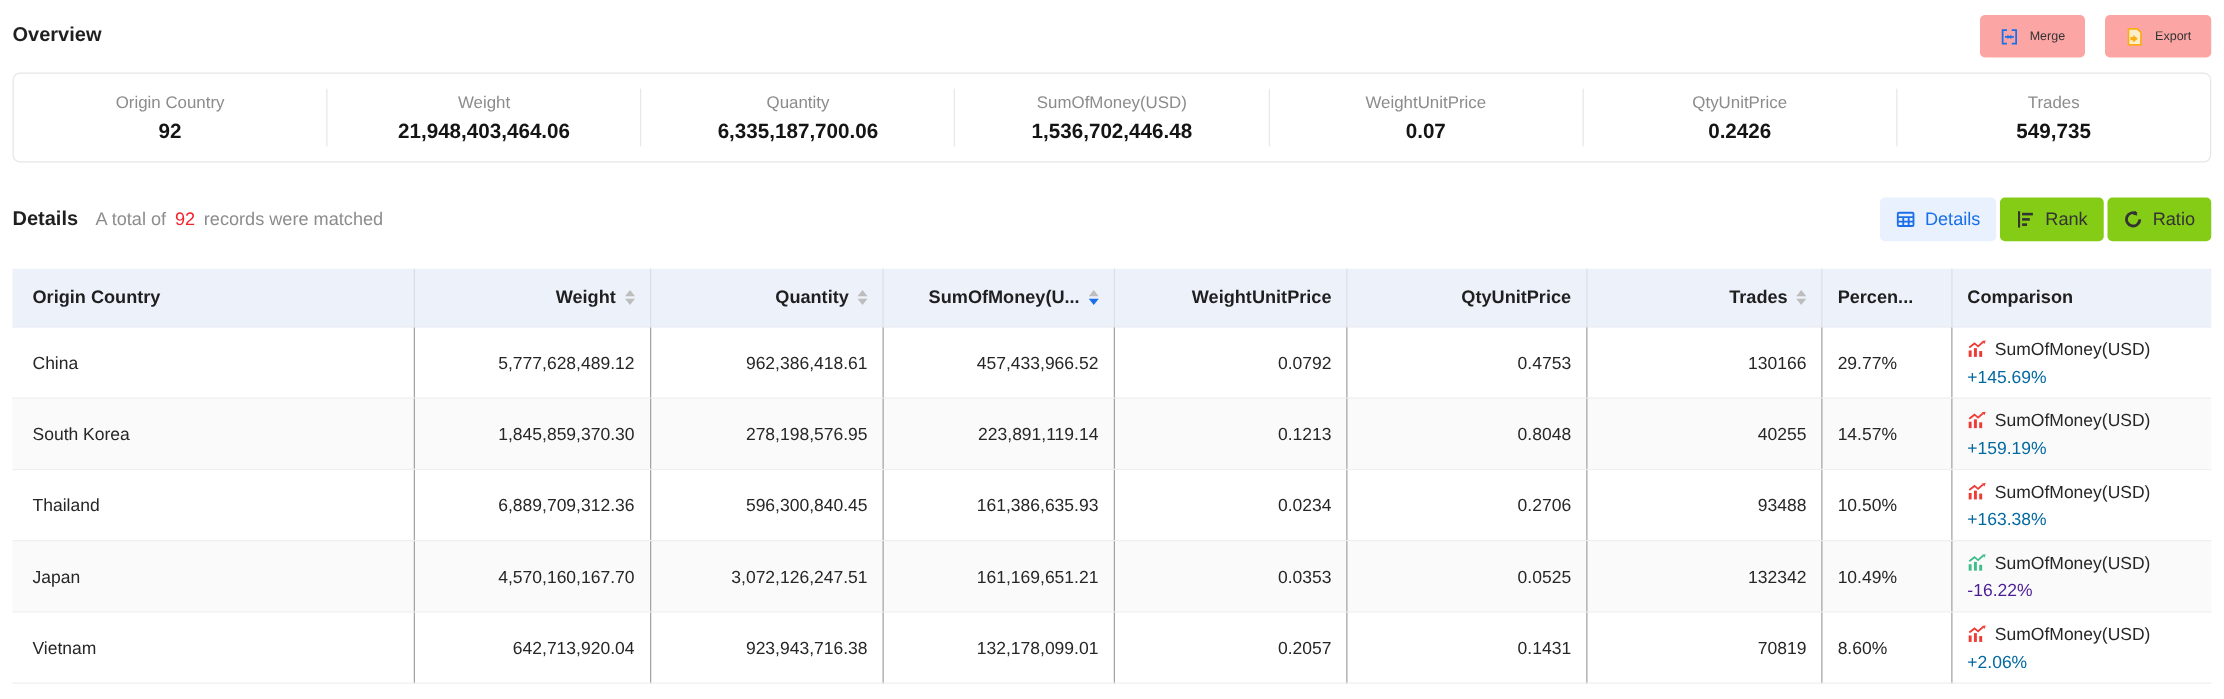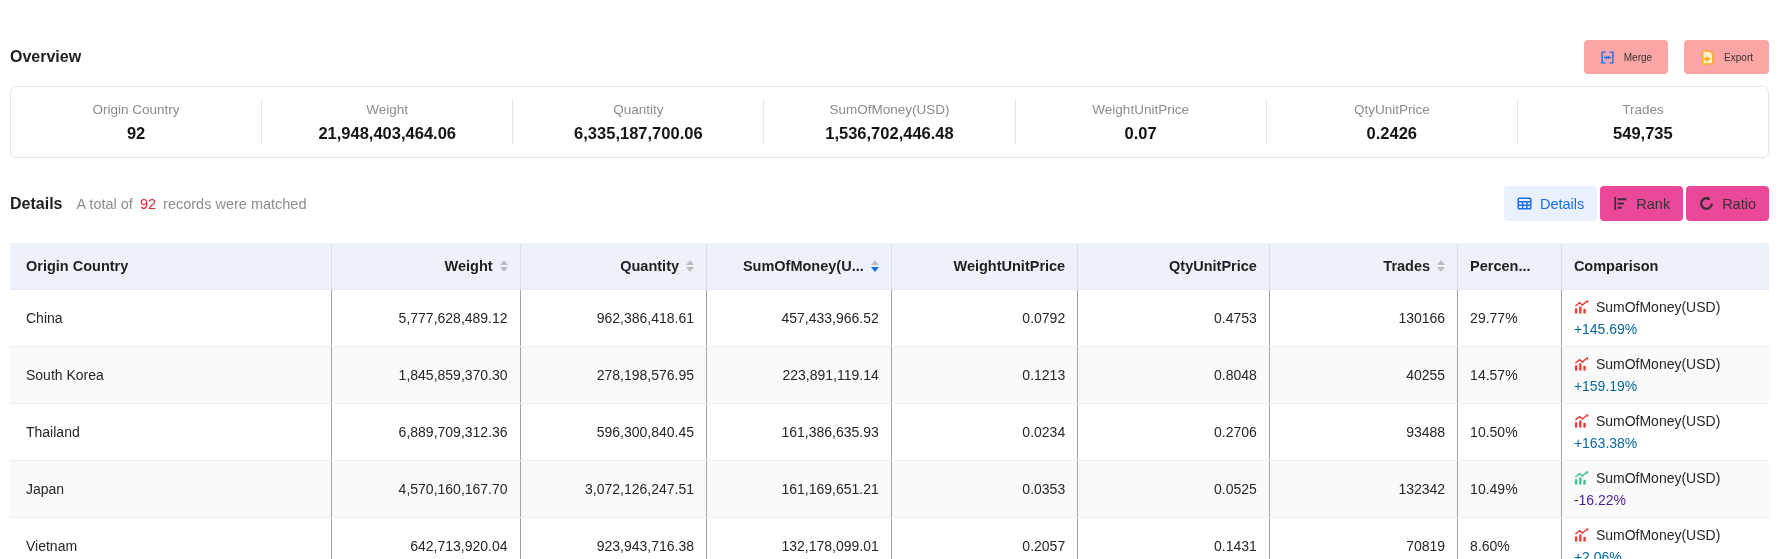--- a/index.html
+++ b/index.html
@@ -4,21 +4,21 @@
 <style>
   * { margin:0; padding:0; box-sizing:border-box; }
   html,body { background:#fff; }
   body {
     width:1779px; height:559px; overflow:hidden;
     font-family:"Liberation Sans", sans-serif; color:#262626;
   }
   .page { padding:0 10px; }
 
   
-  .top-row { display:flex; align-items:center; justify-content:space-between; padding:12px 0 12px;margin-top:28px; }
+  .top-row { display:flex; align-items:center; justify-content:space-between; padding:12px 0 12px; }
   .page-title { font-size:16px; font-weight:bold; color:#1f1f1f; }
   .top-actions { display:flex; gap:16px; }
   .btn {
     display:inline-flex; align-items:center; gap:9px; height:34px; padding:0 16px;
     background:#fca5a5; border:none; border-radius:4px; font-size:10px; color:#333;
     font-family:inherit; cursor:pointer;justify-content:space-between;
   }
   .btn svg { display:block; }
 
   
@@ -33,21 +33,21 @@
 
   
   .details-row { display:flex; align-items:center; justify-content:space-between; margin-top:28px; }
   .details-left { display:flex; align-items:baseline; gap:14px; }
   .details-title { font-size:16px; font-weight:bold; color:#1f1f1f; }
   .details-summary { font-size:14.5px; color:#8c8c8c; }
   .count-red { color:#f5222d; padding:0 7px; }
   .tab-group { display:flex; gap:3px; }
   .tab {
     display:inline-flex; align-items:center; gap:8px; height:35px; padding:0 13px;
-    background:#ec4899; border:none; border-radius:4px; font-size:14.5px; color:#333;
+    background:#84cc16; border:none; border-radius:4px; font-size:14.5px; color:#333;
     font-family:inherit; cursor:pointer;
   }
   .tab.active { background:#e8f1fd; color:#1b6fe8; }
   .tab svg { display:block; }
 
   
   table { width:100%; border-collapse:collapse; table-layout:fixed; margin-top:22px; }
   thead th {
     background:#edf1fa; height:46px; font-size:14.5px; font-weight:bold; color:#1f1f1f;
     padding:0 12px; text-align:left; border-right:1px solid #d9deea; border-bottom:1px solid #e4e8f2;

